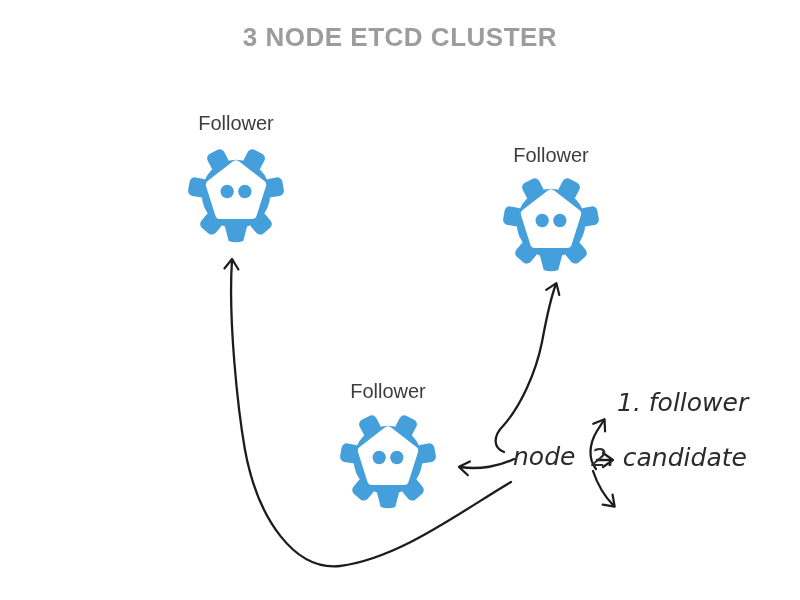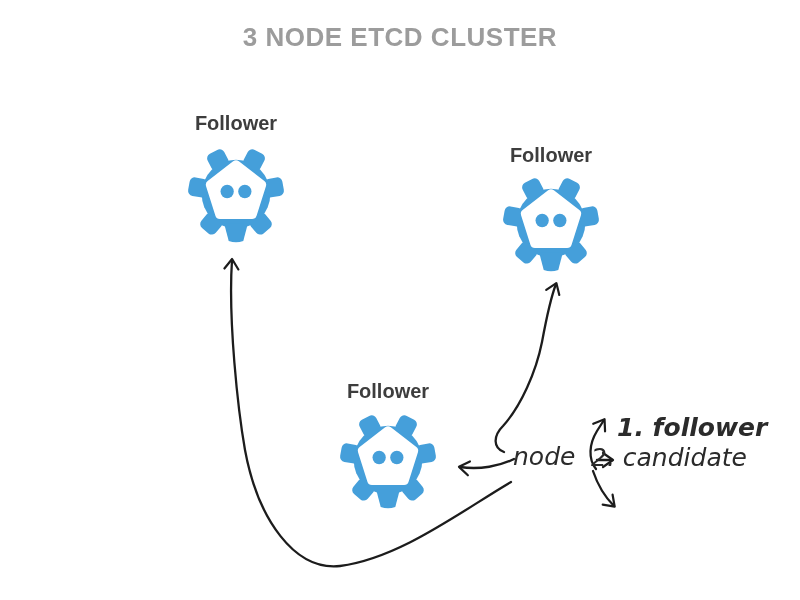--- a/index.html
+++ b/index.html
@@ -13,21 +13,21 @@
 
   .title {
     position:absolute; left:0; top:22px; width:800px;
     margin:0; text-align:center;
     font-size:26px; font-weight:700; letter-spacing:0.5px;
     color: var(--title, #9c9c9c);
   }
 
   .node-group { position:absolute; width:140px; text-align:center; }
   .node-label {
-    font-size:20px; font-weight:700; line-height:22px;
+    font-size:20px; font-weight:400; line-height:22px;
     color: var(--node_label, #3d3d3d);
   }
   .gear-svg { width:104px; height:104px; display:block; margin:0 auto; }
   #g1 { left:166px; top:112px; }
   #g1 .gear-svg { margin-top:6px; }
   #g2 { left:481px; top:144px; }
   #g2 .gear-svg { margin-top:3px; }
   #g3 { left:318px; top:380px; }
   #g3 .gear-svg { margin-top:4px; }
 
@@ -52,21 +52,21 @@
 
   .hand {
     position:absolute;
     font-family:"DejaVu Sans", sans-serif;
     font-style:italic;
     font-size:25px; line-height:30px;
     color: var(--handwriting, #2b2b2b);
     white-space:nowrap;
   }
   #hw-node   { left:513px; top:442px; }
-  #hw-state1 { left:617px; top:413px;font-weight:bold; }
+  #hw-state1 { left:617px; top:388px; }
   #hw-state2 { left:591px; top:443px; }
   #hw-state3 { left:611px; top:491px; }
 </style>
 </head>
 <body>
 
 <div class="canvas">
 
   <h1 class="title">3 NODE ETCD CLUSTER</h1>
 

